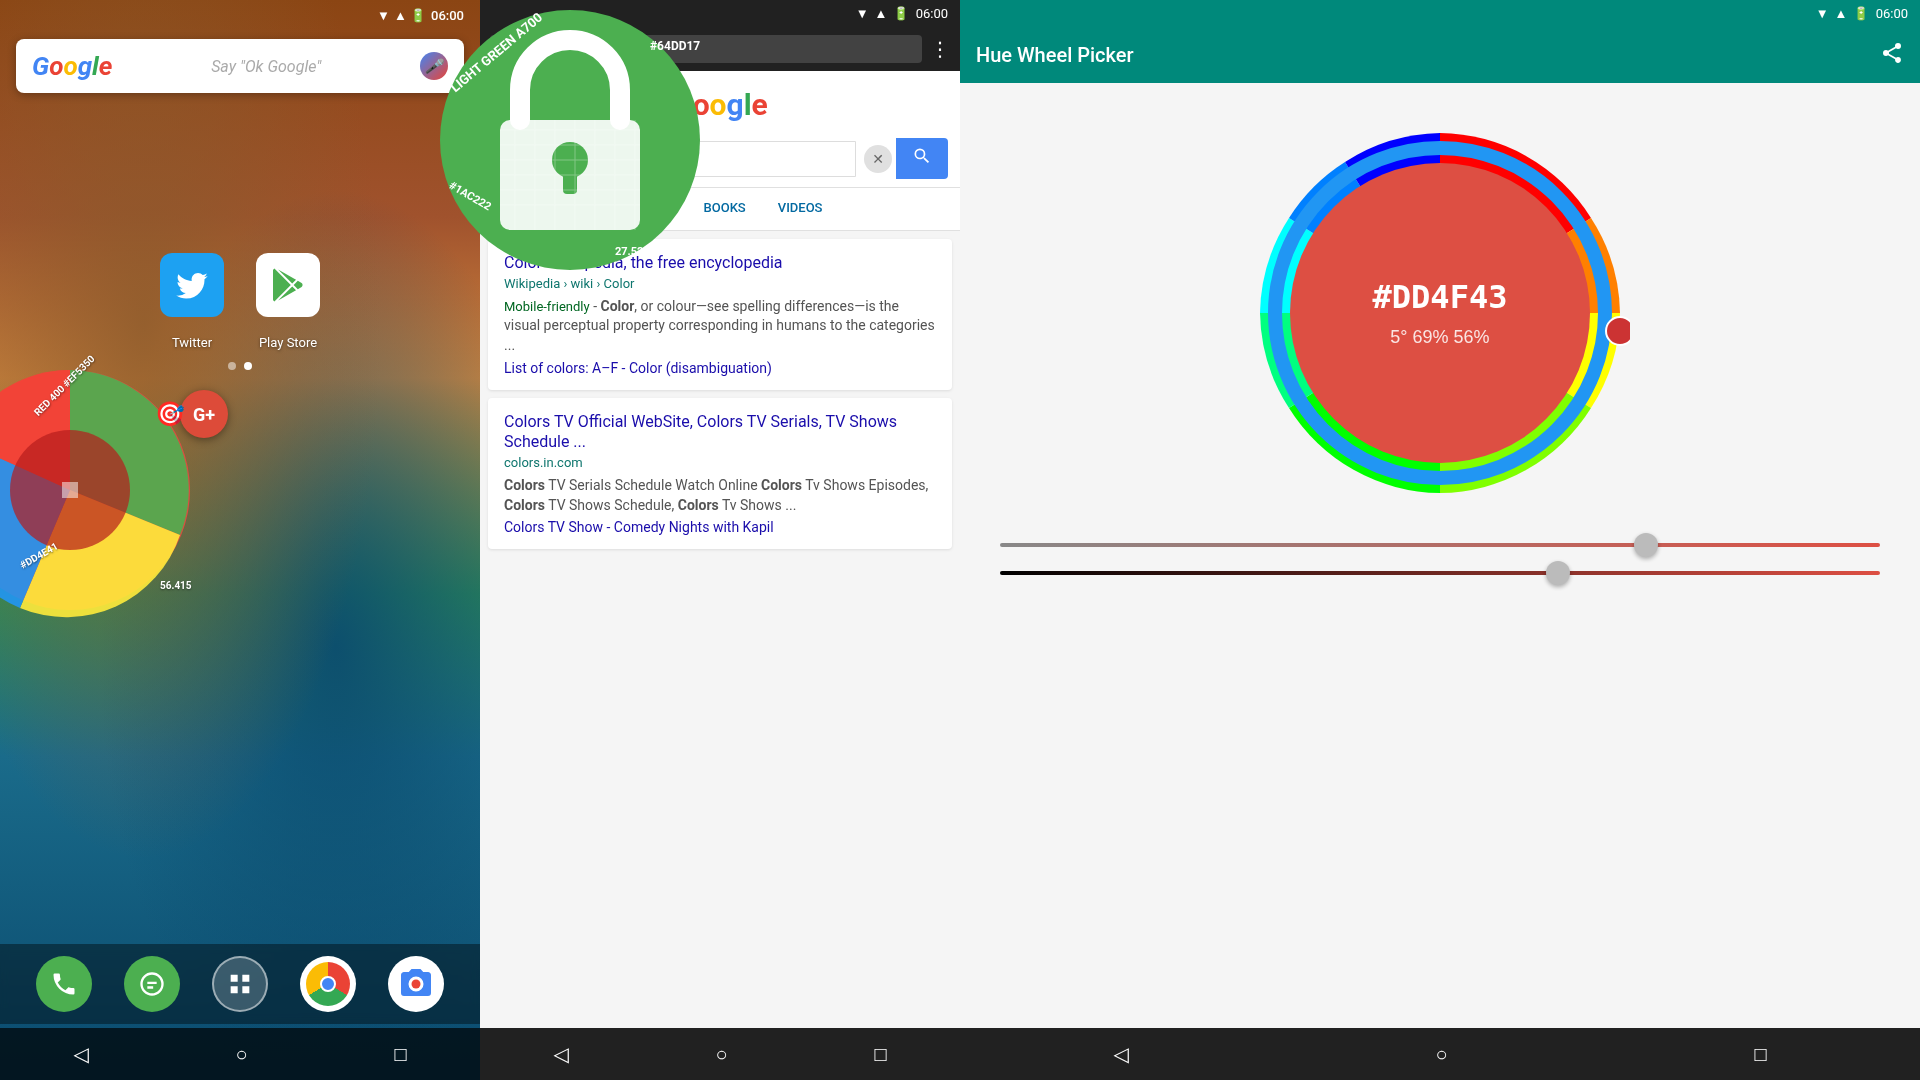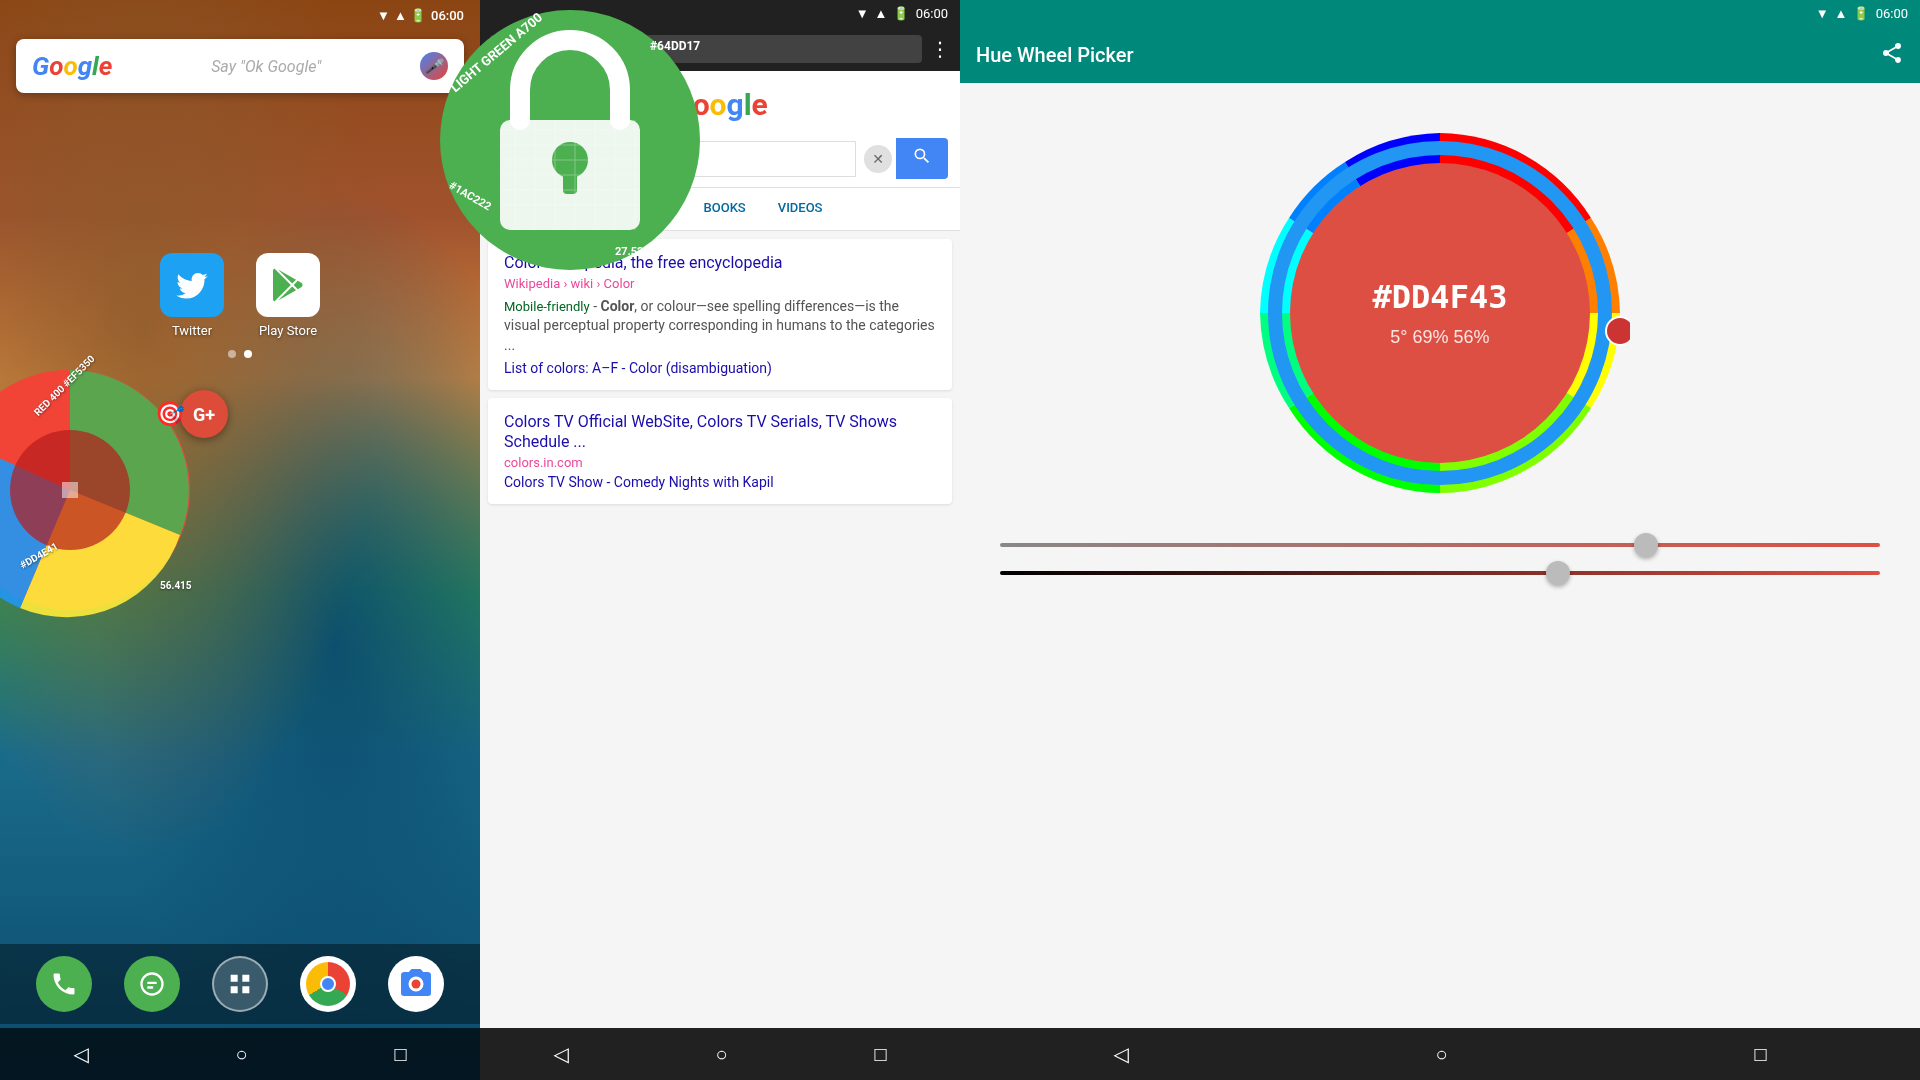--- a/index.html
+++ b/index.html
@@ -113,21 +113,21 @@
       display: flex;
       justify-content: center;
       gap: 32px;
       margin-top: 160px;
       padding: 0 20px;
     }
     .app-icon-item {
       display: flex;
       flex-direction: column;
       align-items: center;
-      gap: 6px;
+      gap: 18px;
     }
     .app-icon-box {
       width: 64px;
       height: 64px;
       border-radius: 12px;
       display: flex;
       align-items: center;
       justify-content: center;
       font-size: 32px;
     }
@@ -372,21 +372,21 @@
       box-shadow: 0 1px 3px rgba(0,0,0,0.1);
     }
     .result-title {
       color: #1a0dab;
       font-size: 16px;
       text-decoration: none;
       line-height: 1.3;
       display: block;
     }
     .result-breadcrumb {
-      color: #ec4899;
+      color: #0f766e;
       font-size: 13px;
       margin-top: 2px;
     }
     .result-snippet {
       color: #545454;
       font-size: 14px;
       margin-top: 6px;
       line-height: 1.4;
     }
     .result-link {
@@ -719,20 +719,23 @@
       <div class="result-breadcrumb">Wikipedia › wiki › Color</div>
       <div class="result-snippet">
         <span class="mobile-friendly">Mobile-friendly</span> - <strong>Color</strong>, or colour—see spelling differences—is the visual perceptual property corresponding in humans to the categories ...
       </div>
       <a class="result-link">List of colors: A–F - Color (disambiguation)</a>
     </div>
 
     <div class="p2-result-card">
       <a class="result-title">Colors TV Official WebSite, Colors TV Serials, TV Shows Schedule ...</a>
       <div class="result-breadcrumb">colors.in.com</div>
+      <div class="result-snippet">
+        <strong>Colors</strong> TV Serials Schedule Watch Online <strong>Colors</strong> Tv Shows Episodes, <strong>Colors</strong> TV Shows Schedule, <strong>Colors</strong> Tv Shows ...
+      </div>
       <a class="result-link">Colors TV Show - Comedy Nights with Kapil</a>
     </div>
   </div>
 
   <div class="p2-nav">
     <span class="nav-btn">◁</span>
     <span class="nav-btn">○</span>
     <span class="nav-btn">□</span>
   </div>
 </div>

